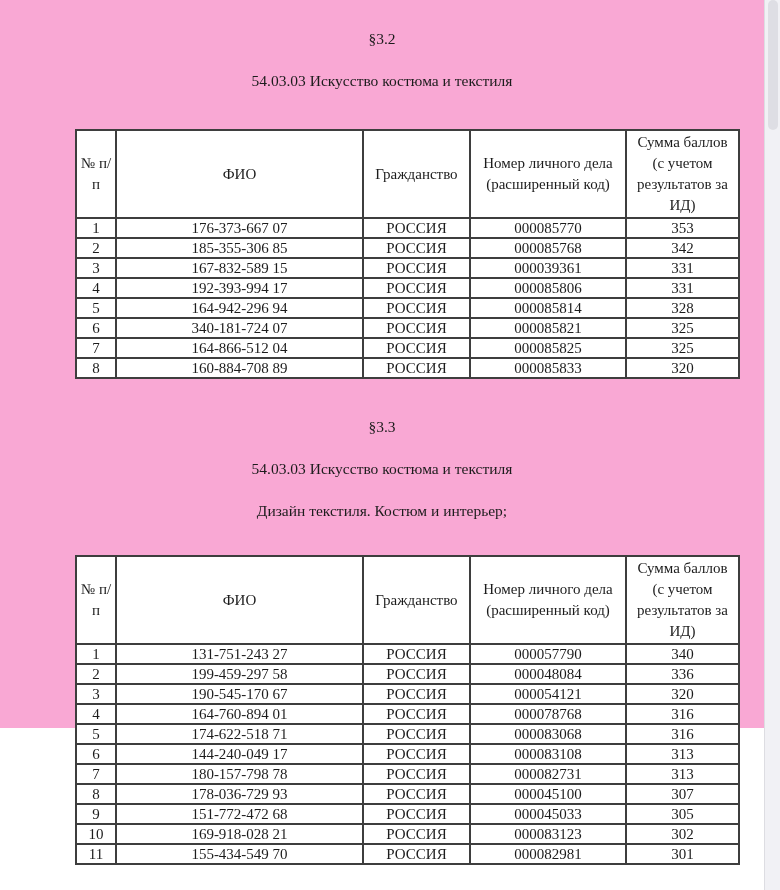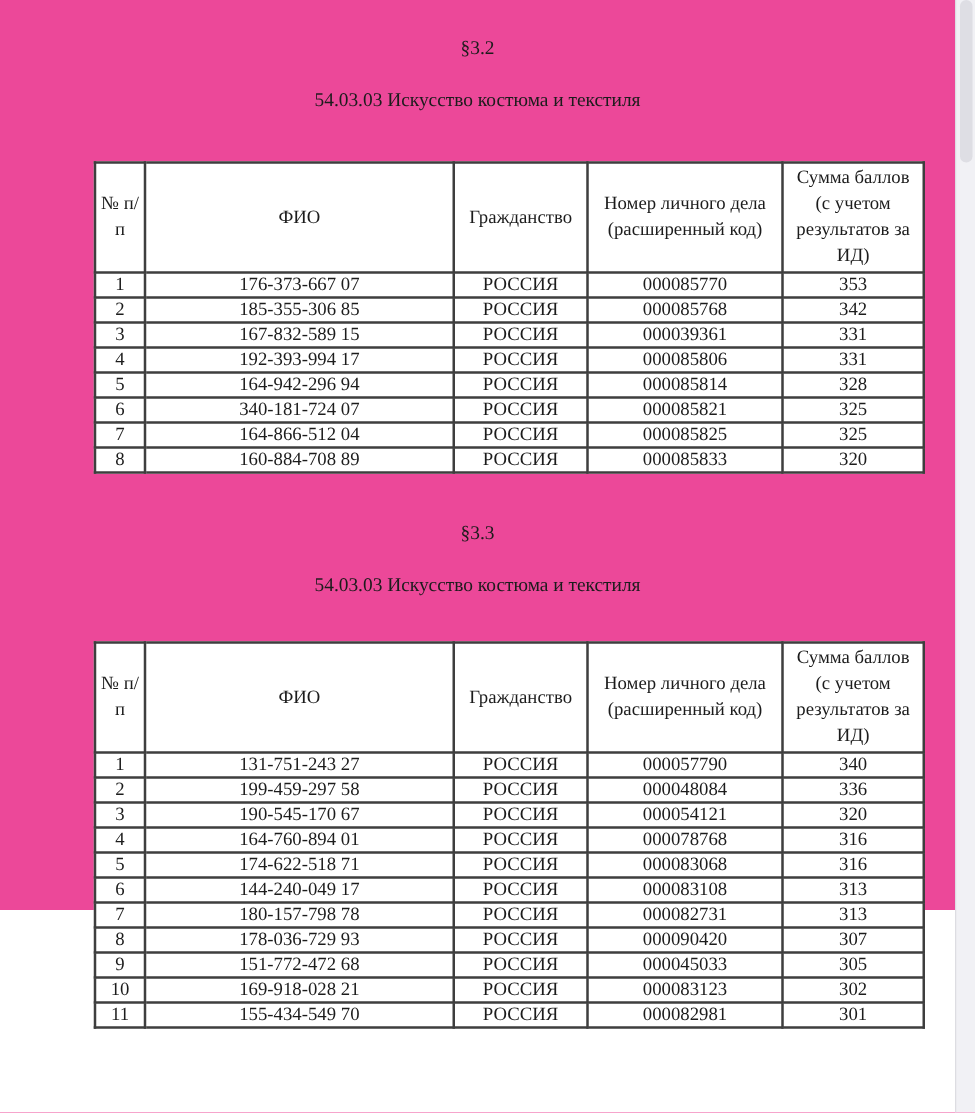--- a/index.html
+++ b/index.html
@@ -14,21 +14,21 @@
     color: #1c1c1c;
     position: relative;
     overflow: hidden;
   }
   .page {
     position: absolute;
     left: 0;
     top: 0;
     width: 764px;
     height: 728px;
-    background: #ec4899;
+    background: #f9a8d4;
   }
   .section-heading {
     text-align: center;
     font-size: 15.5px;
     line-height: 21px;
     white-space: pre-line;
   }
   .section-1 .section-heading {
     padding-top: 7px;
   }
@@ -171,20 +171,21 @@
             <td>320</td>
           </tr>
         </tbody>
     </table>
   </section>
 
   <section class="section-2">
     <div class="section-heading">
       <div>§3.3</div>
       <div>54.03.03 Искусство костюма и текстиля</div>
+      <div>Дизайн текстиля. Костюм и интерьер;</div>
     </div>
     <table class="applicants">
       <colgroup>
         <col style="width:40px">
           <col style="width:247px">
           <col style="width:107px">
           <col style="width:156px">
           <col style="width:113px">
       </colgroup>
       <thead>
@@ -243,21 +244,21 @@
             <td>7</td>
             <td>180-157-798 78</td>
             <td>РОССИЯ</td>
             <td>000082731</td>
             <td>313</td>
           </tr>
           <tr>
             <td>8</td>
             <td>178-036-729 93</td>
             <td>РОССИЯ</td>
-            <td>000090420</td>
+            <td>000045100</td>
             <td>307</td>
           </tr>
           <tr>
             <td>9</td>
             <td>151-772-472 68</td>
             <td>РОССИЯ</td>
             <td>000045033</td>
             <td>305</td>
           </tr>
           <tr>

